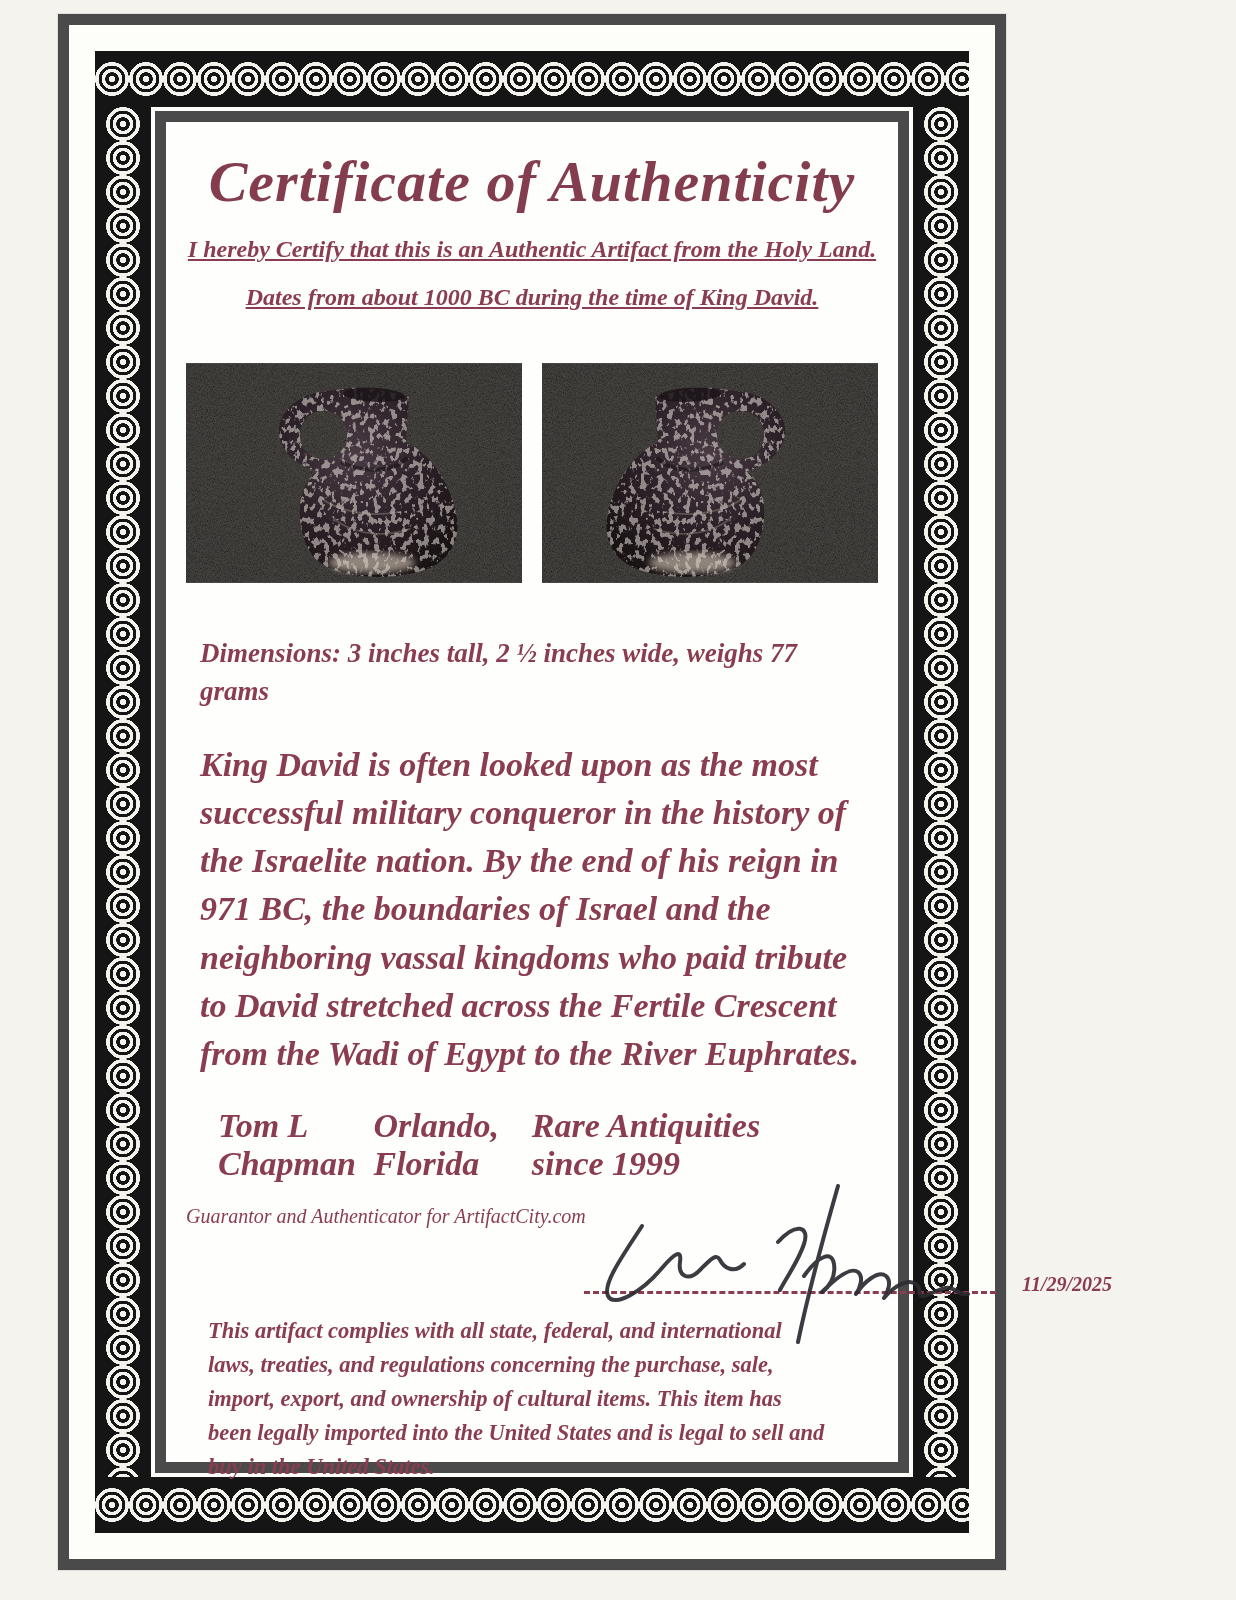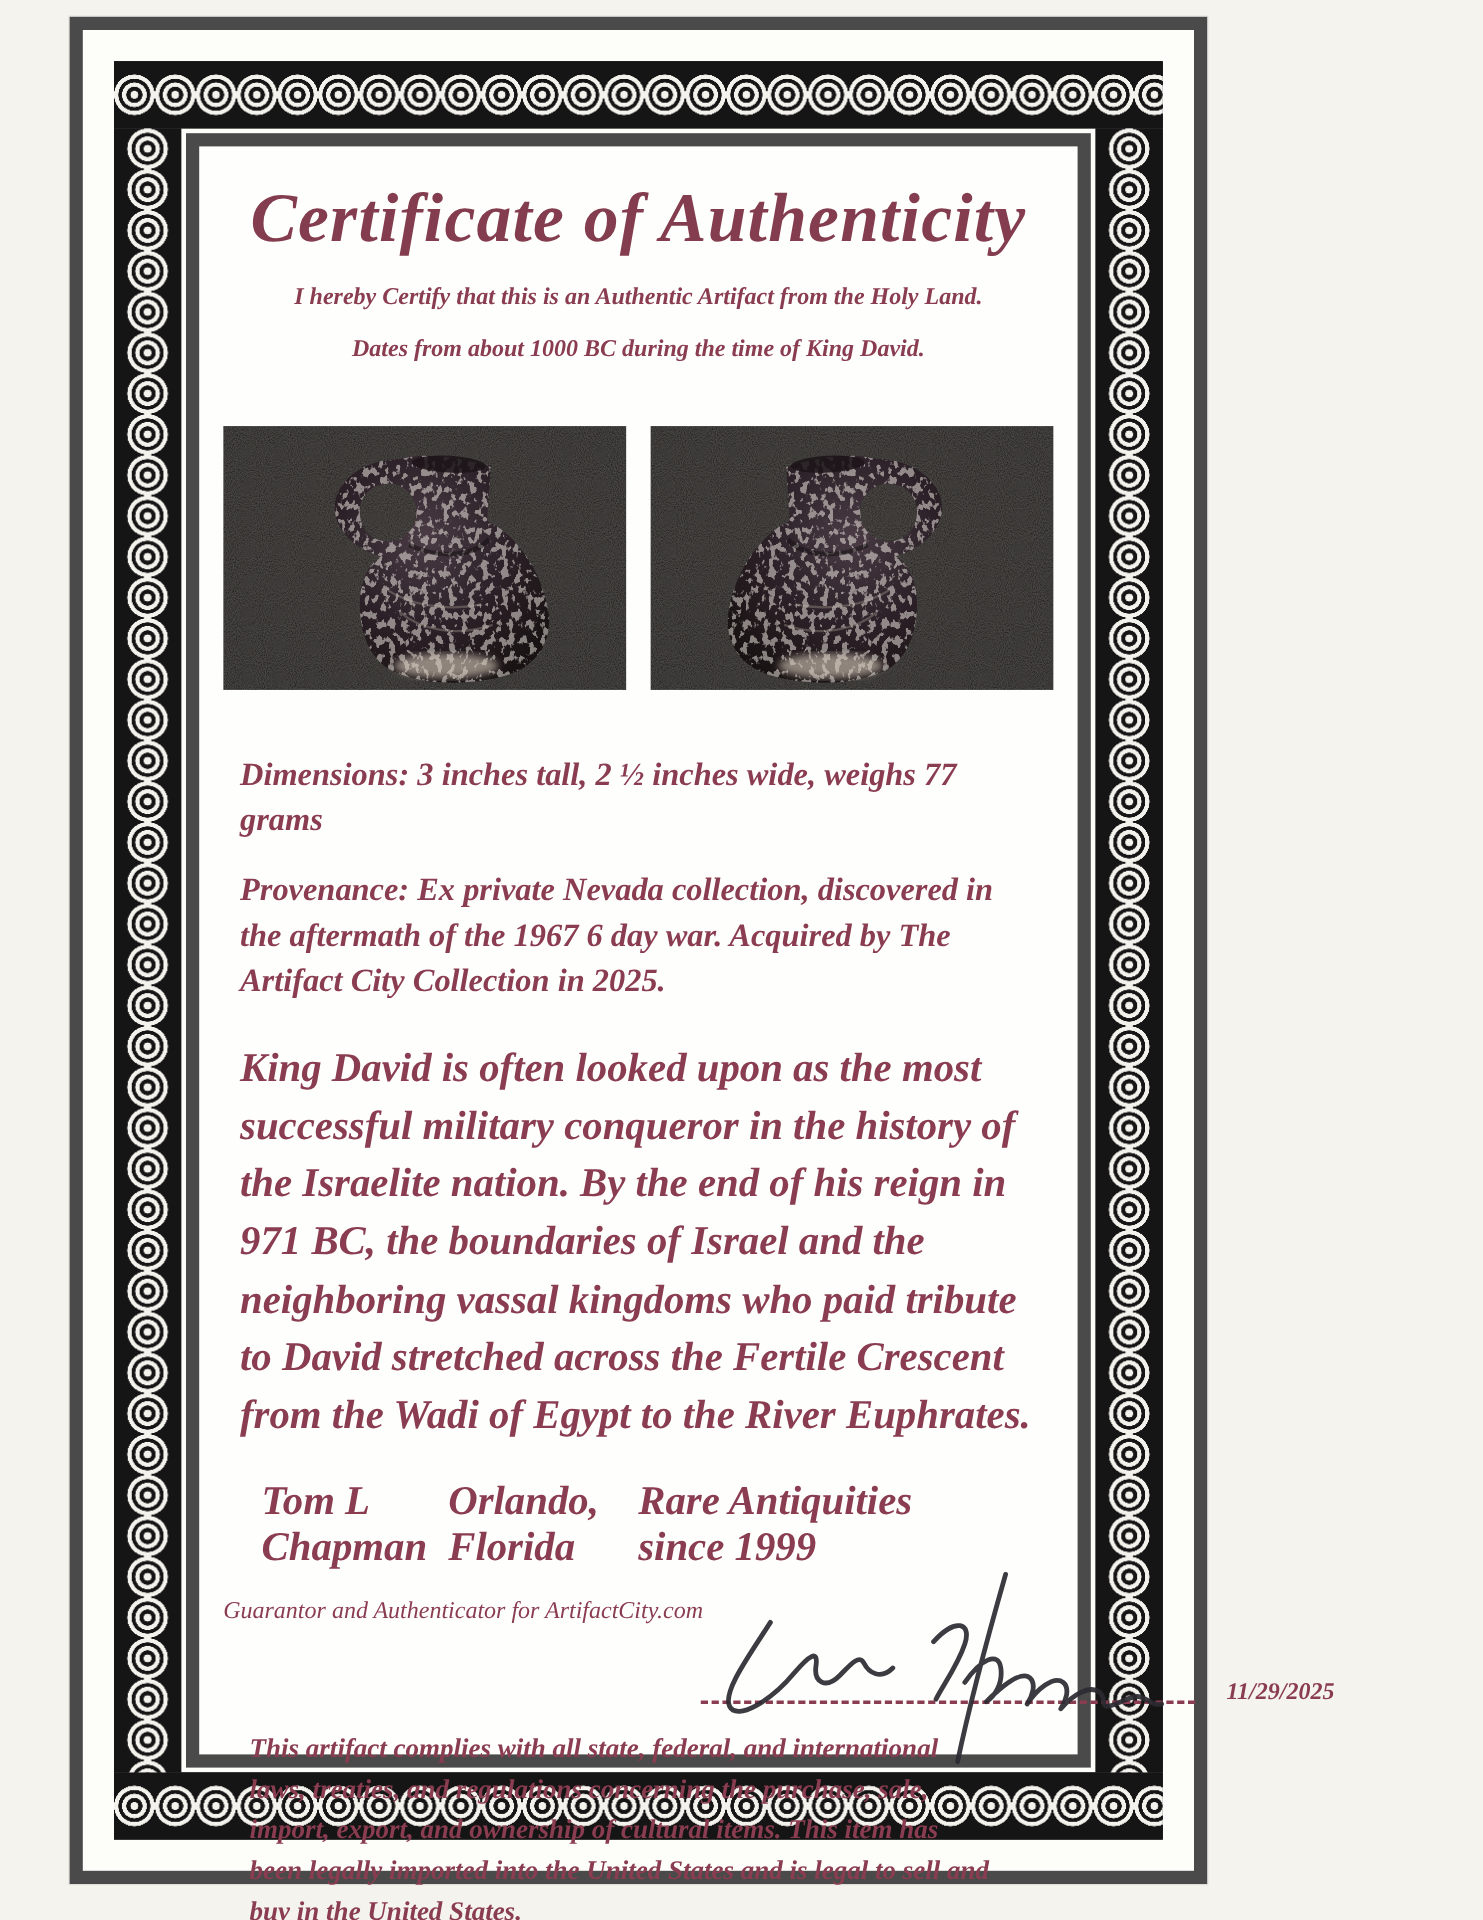--- a/index.html
+++ b/index.html
@@ -54,23 +54,24 @@
 
   .title {
     text-align:center;
     font-size:58px; font-weight:700; font-style:italic;
     color:var(--title,#833d4f);
     letter-spacing:1px;
     margin-top:16px;
   }
   .statement {
     text-align:center;
-    font-size:20px; font-weight:700;
+    font-size:24px; font-weight:700;
     margin-top:21px;
     color:var(--text,#8a3c50);
+    text-decoration:underline;
   }
   .photos {
     display:flex; justify-content:center; gap:20px;
     margin:20px 0 8px 0;
   }
   .photo { display:block; }
 
   .section { font-size:27px; font-weight:600; line-height:1.42; margin:19px 14px 0 14px; }
   .section .label { font-weight:700; }
   .bodypara { font-size:34px; font-weight:600; line-height:1.42; margin:30px 14px 0 14px; }
@@ -185,24 +186,20 @@
                 <path d="M 190,200 C 210,218 250,228 290,214 M 176,176 C 200,192 240,200 278,192" stroke="#cbbdae" stroke-width="2.4" fill="none" opacity="0.3"></path>
               </g>
             </svg>
           </div>
 
           <p class="section">
             <span class="label">Dimensions:</span>
             <span>3 inches tall, 2 ½ inches wide, weighs 77 grams</span>
           </p>
 
-          <p class="section">
-            <span class="label">Provenance:</span>
-            <span>Ex private Nevada collection, discovered in the aftermath of the 1967 6 day war. Acquired by The Artifact City Collection in 2025.</span>
-          </p>
 
 
           <p class="bodypara">King David is often looked upon as the most successful military conqueror in the history of the Israelite nation. By the end of his reign in 971 BC, the boundaries of Israel and the neighboring vassal kingdoms who paid tribute to David stretched across the Fertile Crescent from the Wadi of Egypt to the River Euphrates.</p>
 
           <div class="names-row">
             <span>Tom L Chapman</span>
             <span>Orlando, Florida</span>
             <span>Rare Antiquities since 1999</span>
           </div>
 

